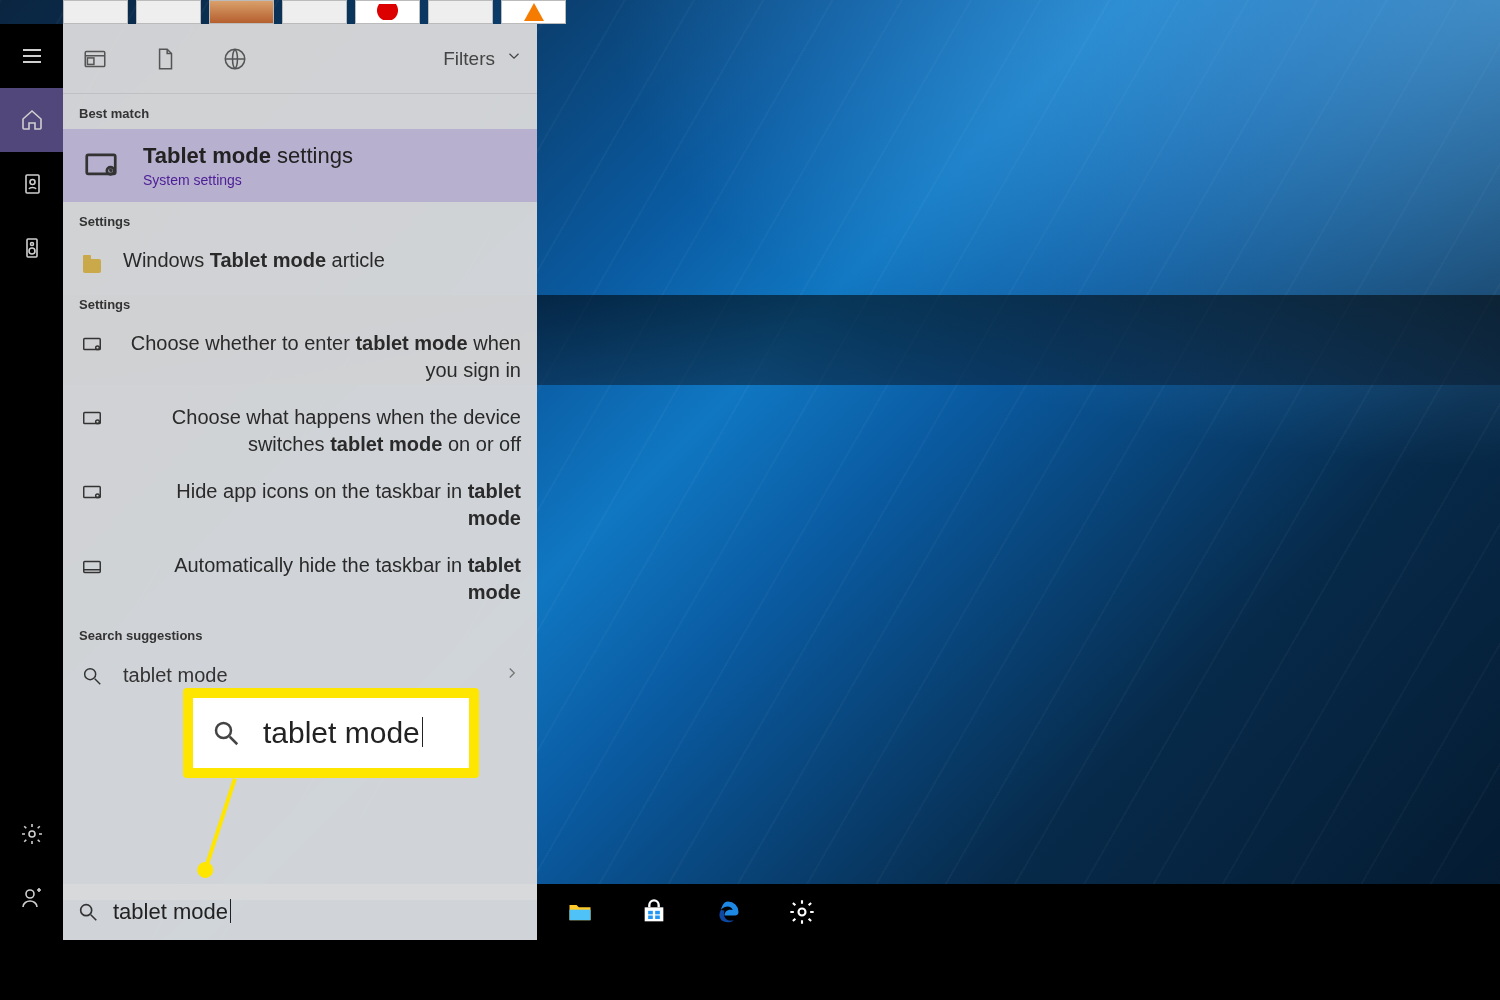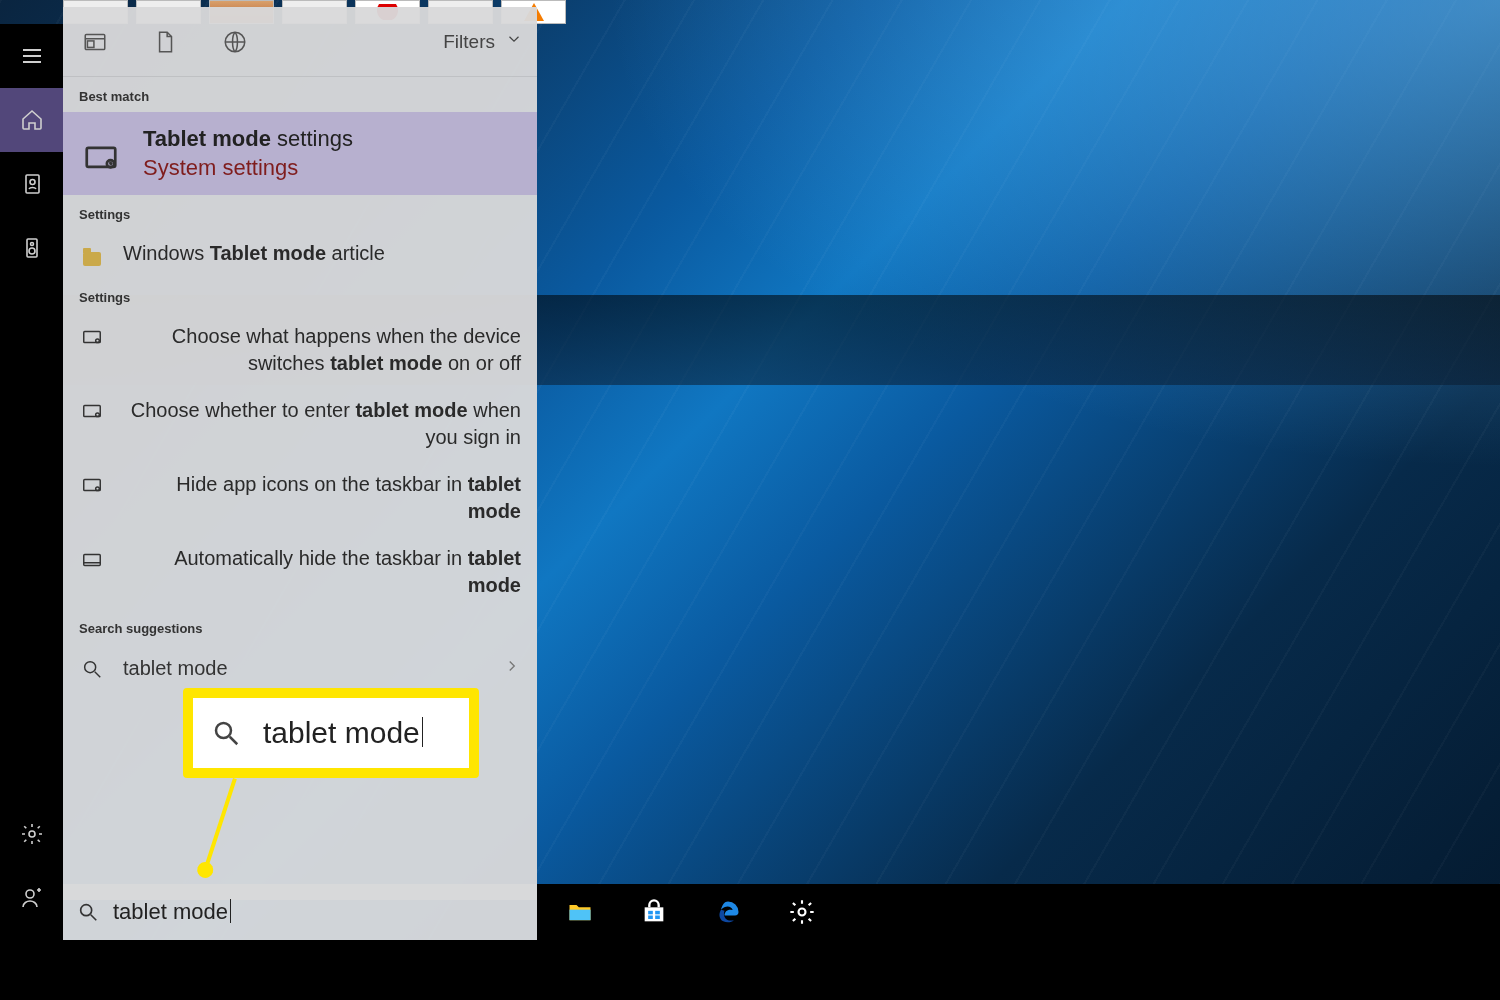--- a/index.html
+++ b/index.html
@@ -45,37 +45,37 @@
               color:#d0d0d0; cursor:pointer; }
   .rail-btn.active { background:#52477a; }
   .rail-spacer { flex:1; }
   .rail-col { display:flex; flex-direction:column; height:100%; }
   .rail svg { width:24px; height:24px; stroke:#cfcfcf; fill:none; stroke-width:1.6; }
   .rail .ham svg line { stroke:#cfcfcf; stroke-width:2; }
   .rail .start { height:70px; }
   .rail .start svg { width:22px; height:22px; }
 
   
-  .panel { position:absolute; top:7px; left:63px; width:474px; bottom:100px;
+  .panel { position:absolute; top:24px; left:63px; width:474px; bottom:100px;
            background:rgba(216,216,218,.96); color:#333; }
   .panel-top { height:70px; display:flex; align-items:center; padding:0 14px; gap:34px;
                border-bottom:1px solid rgba(0,0,0,.08); }
   .panel-top .scope { width:36px; height:36px; display:flex; align-items:center; justify-content:center;
                       color:#555; }
   .panel-top .scope svg{width:26px;height:26px;stroke:#555;fill:none;stroke-width:1.4;}
   .panel-top .filters { margin-left:auto; font-size:19px; color:#444; display:flex; align-items:center; gap:10px; cursor:pointer;}
   .panel-top .chev svg{width:18px;height:18px;stroke:#444;fill:none;stroke-width:1.6;}
 
   .section-head { padding:12px 16px 8px; font-size:13px; font-weight:600; color:#333; }
   .best { background:#b7b0cf; display:flex; align-items:flex-end; gap:20px; padding:14px 16px; }
   .best .ico { width:44px;height:44px;display:flex;align-items:center;justify-content:center; }
   .best .ico svg{width:38px;height:38px;stroke:#333;fill:none;stroke-width:1.7;}
   .best .title { font-size:22px; color:#222; }
   .best .title b{font-weight:600;}
-  .best .sub   { font-size:22px; color:#7f1d1d; margin-top:3px;}
+  .best .sub   { font-size:14px; color:#4c1d95; margin-top:3px;}
   .row { display:flex; align-items:flex-start; gap:18px; padding:10px 16px; cursor:pointer;text-align:right;}
   .row .ric { width:26px;height:26px;flex:0 0 26px;display:flex;align-items:center;justify-content:center;margin-top:2px;}
   .row .ric svg{width:22px;height:22px;stroke:#333;fill:none;stroke-width:1.6;}
   .row .txt { font-size:20px; color:#2a2a2a; line-height:1.35; }
   .row .txt b{font-weight:600;}
   .folder-ico{width:18px;height:14px;background:#caa94a;border-radius:2px;position:relative;top:4px;}
   .folder-ico::before{content:"";position:absolute;top:-4px;left:0;width:8px;height:5px;background:#caa94a;border-radius:1px 1px 0 0;}
   .sugg .txt{font-size:20px;color:#333;}
   .sugg .arrow{margin-left:auto;color:#777;}
   .sugg-row{align-items:center;}
@@ -245,32 +245,32 @@
     <div class="section-head">Settings</div>
 
     <div class="row">
       <div class="ric">
         <svg viewBox="0 0 24 24">
             <rect x="3" y="5" width="18" height="12" rx="1"></rect>
             <circle cx="18" cy="15" r="2"></circle>
           </svg>
       </div>
       <div class="txt">
-        <span>Choose what happens when the device switches </span><b>tablet mode</b><span> on or off</span>
+        <span>Choose whether to enter </span><b>tablet mode</b><span> when you sign in</span>
       </div>
     </div>
     <div class="row">
       <div class="ric">
         <svg viewBox="0 0 24 24">
             <rect x="3" y="5" width="18" height="12" rx="1"></rect>
             <circle cx="18" cy="15" r="2"></circle>
           </svg>
       </div>
       <div class="txt">
-        <span>Choose whether to enter </span><b>tablet mode</b><span> when you sign in</span>
+        <span>Choose what happens when the device switches </span><b>tablet mode</b><span> on or off</span>
       </div>
     </div>
     <div class="row">
       <div class="ric">
         <svg viewBox="0 0 24 24">
             <rect x="3" y="5" width="18" height="12" rx="1"></rect>
             <circle cx="18" cy="15" r="2"></circle>
           </svg>
       </div>
       <div class="txt">

